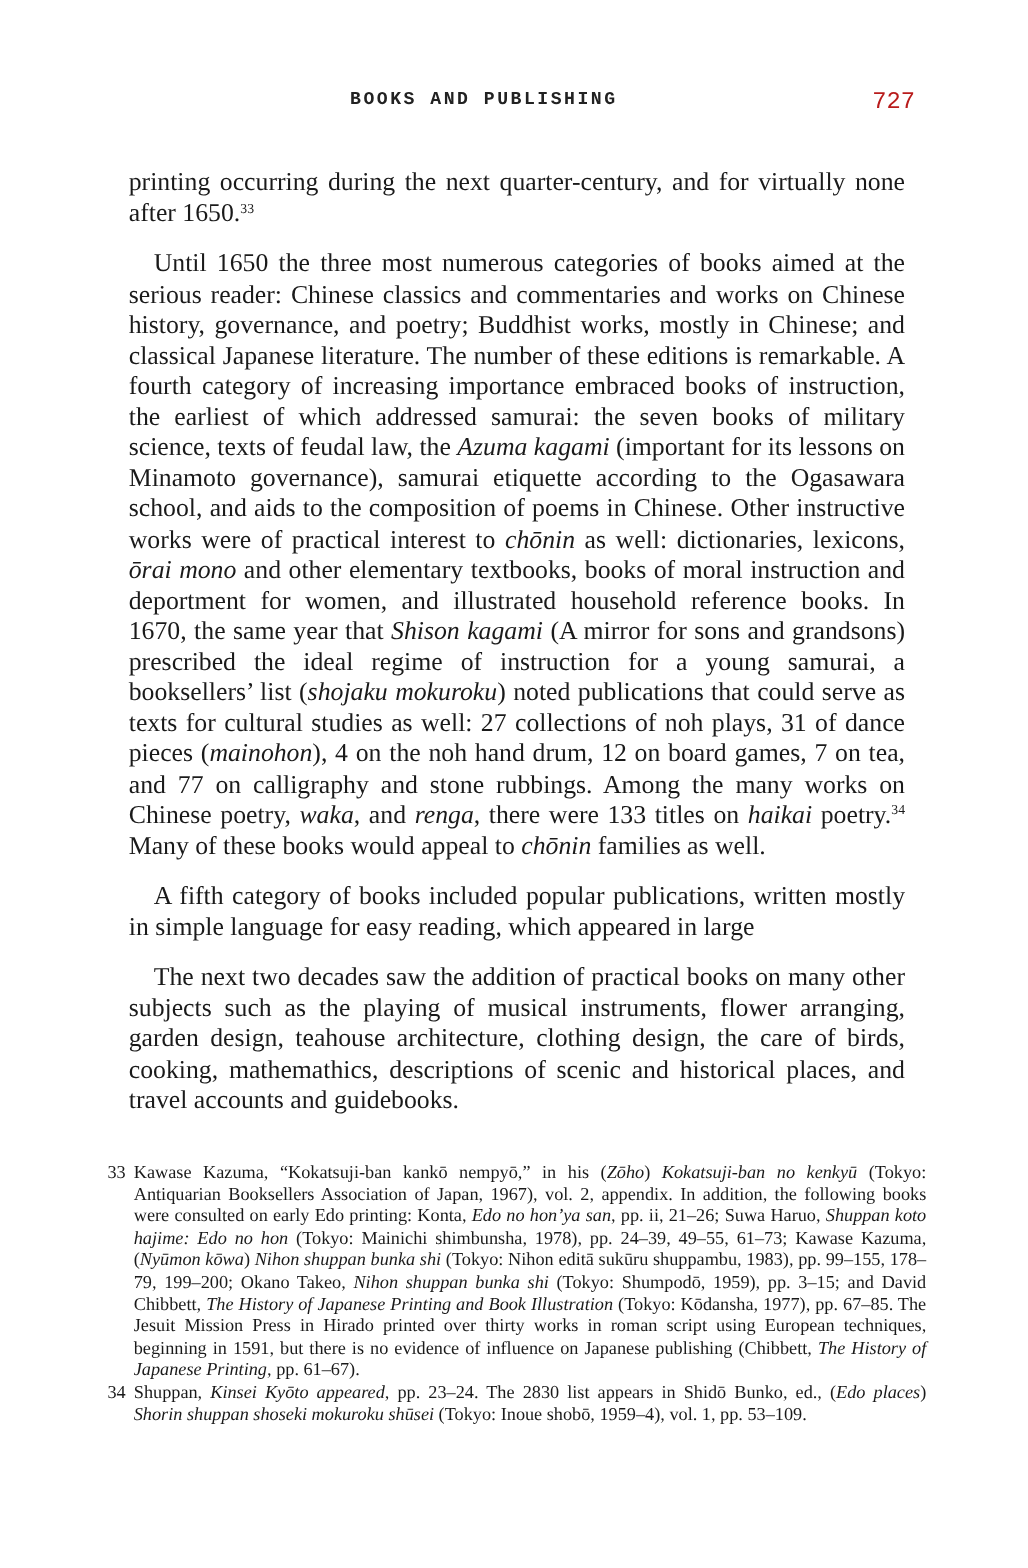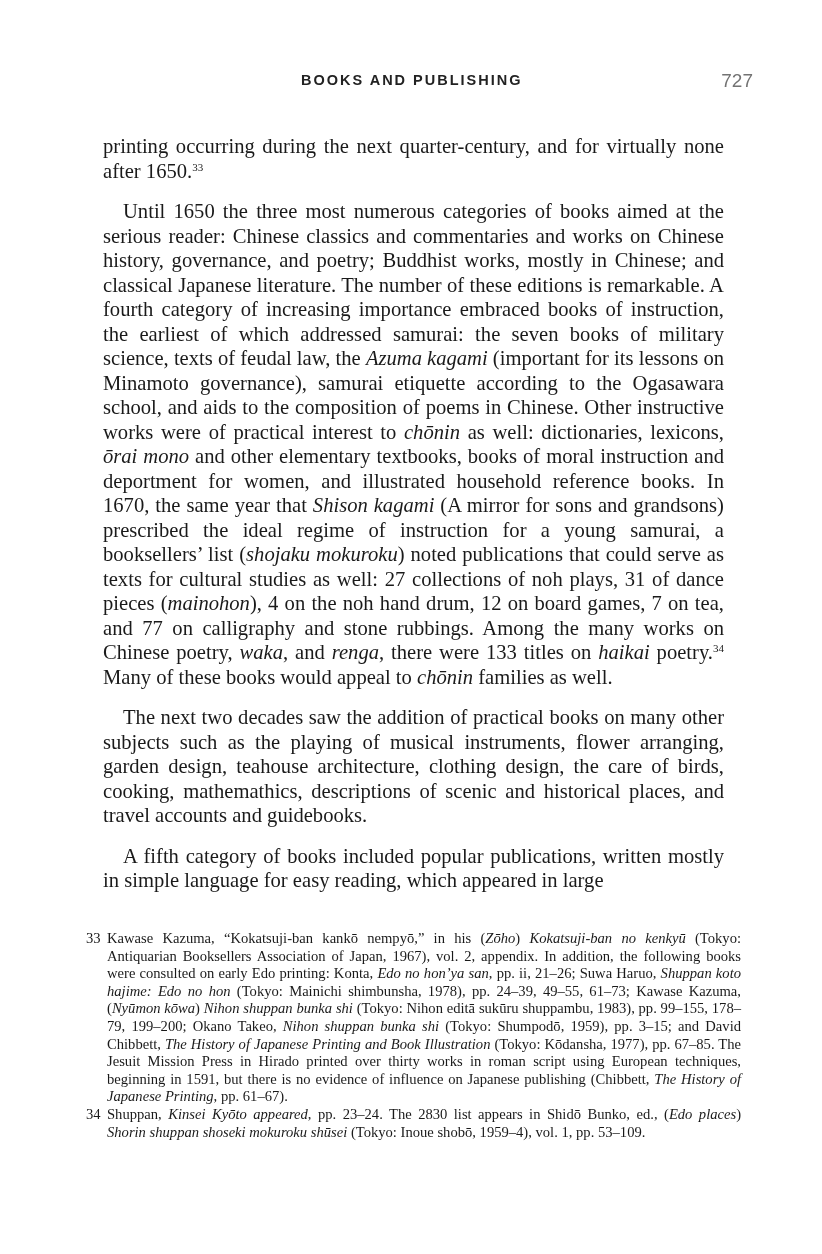--- a/index.html
+++ b/index.html
@@ -1,28 +1,28 @@
 <!DOCTYPE html>
 <html><head>
 <meta charset="utf-8">
 <style>
   html, body { margin: 0; padding: 0; background: #ffffff; }
   body { width: 822px; height: 1254px; position: relative; overflow: hidden; color: #1a1a1a; }
   .page { position: absolute; left: 0; top: 0; width: 822px; height: 1254px; }
   .running-head {
-    position: absolute; left: 301px; top: 72px; width: 452px; height: 24px;
-    font-family: Liberation Sans, sans-serif;
+    position: absolute; left: 280px; top: 72px; width: 452px; height: 24px;
+    font-family: Liberation Mono, monospace;
   }
   .running-title {
     position: absolute; left: 0; top: 0;
     font-size: 14.5px; letter-spacing: 2px; font-weight: bold; color: #222;
   }
   .page-number {
     position: absolute; right: 0; top: -2px;
-    font-size: 19px; color: #737373;
+    font-size: 19px; color: #b91c1c;
   }
   .body-text {
     position: absolute; left: 87px; top: 118px; width: 653px;
     font-family: "Liberation Serif", "DejaVu Serif", serif;
     font-size: 20.6px; line-height: 24.5px; text-align: justify;
     color: #1a1a1a;
   }
   .body-text p { margin: 16px; text-indent: 20px; }
   .body-text p.cont { text-indent: 0; }
   .body-text i { font-style: italic; }
@@ -41,21 +41,21 @@
 
 <div class="page">
   <div class="running-head">
     <span class="running-title">BOOKS AND PUBLISHING</span>
     <span class="page-number">727</span>
   </div>
 
   <div class="body-text" id="body-text">
       <p class="cont"><span>printing occurring during the next quarter-century, and for virtually none after 1650.</span><sup>33</sup></p>
       <p class=""><span>Until 1650 the three most numerous categories of books aimed at the serious reader: Chinese classics and commentaries and works on Chinese history, governance, and poetry; Buddhist works, mostly in Chinese; and classical Japanese literature. The number of these editions is remarkable. A fourth category of increasing importance embraced books of instruction, the earliest of which addressed samurai: the seven books of military science, texts of feudal law, the </span><i>Azuma kagami</i><span> (important for its lessons on Minamoto governance), samurai etiquette according to the Ogasawara school, and aids to the composition of poems in Chinese. Other instructive works were of practical interest to </span><i>chōnin</i><span> as well: dictionaries, lexicons, </span><i>ōrai mono</i><span> and other elementary textbooks, books of moral instruction and deportment for women, and illustrated household reference books. In 1670, the same year that </span><i>Shison kagami</i><span> (A mirror for sons and grandsons) prescribed the ideal regime of instruction for a young samurai, a booksellers’ list (</span><i>shojaku mokuroku</i><span>) noted publications that could serve as texts for cultural studies as well: 27 collections of noh plays, 31 of dance pieces (</span><i>mainohon</i><span>), 4 on the noh hand drum, 12 on board games, 7 on tea, and 77 on calligraphy and stone rubbings. Among the many works on Chinese poetry, </span><i>waka</i><span>, and </span><i>renga</i><span>, there were 133 titles on </span><i>haikai</i><span> poetry.</span><sup>34</sup><span> Many of these books would appeal to </span><i>chōnin</i><span> families as well.</span></p>
+      <p class=""><span>A fifth category of books included popular publications, written mostly in simple language for easy reading, which appeared in large</span></p>
       <p class=""><span>The next two decades saw the addition of practical books on many other subjects such as the playing of musical instruments, flower arranging, garden design, teahouse architecture, clothing design, the care of birds, cooking, mathemathics, descriptions of scenic and historical places, and travel accounts and guidebooks.</span></p>
-      <p class=""><span>A fifth category of books included popular publications, written mostly in simple language for easy reading, which appeared in large</span></p>
     </div>
 
   <div class="footnotes" id="footnotes">
       <div class="footnote"><span class="fn-num">33</span><span class="fn-text"><span>Kawase Kazuma, “Kokatsuji-ban kankō nempyō,” in his (</span><i>Zōho</i><span>) </span><i>Kokatsuji-ban no kenkyū</i><span> (Tokyo: Antiquarian Booksellers Association of Japan, 1967), vol. 2, appendix. In addition, the following books were consulted on early Edo printing: Konta, </span><i>Edo no hon’ya san</i><span>, pp. ii, 21–26; Suwa Haruo, </span><i>Shuppan koto hajime: Edo no hon</i><span> (Tokyo: Mainichi shimbunsha, 1978), pp. 24–39, 49–55, 61–73; Kawase Kazuma, (</span><i>Nyūmon kōwa</i><span>) </span><i>Nihon shuppan bunka shi</i><span> (Tokyo: Nihon editā sukūru shuppambu, 1983), pp. 99–155, 178–79, 199–200; Okano Takeo, </span><i>Nihon shuppan bunka shi</i><span> (Tokyo: Shumpodō, 1959), pp. 3–15; and David Chibbett, </span><i>The History of Japanese Printing and Book Illustration</i><span> (Tokyo: Kōdansha, 1977), pp. 67–85. The Jesuit Mission Press in Hirado printed over thirty works in roman script using European techniques, beginning in 1591, but there is no evidence of influence on Japanese publishing (Chibbett, </span><i>The History of Japanese Printing</i><span>, pp. 61–67).</span></span></div>
       <div class="footnote"><span class="fn-num">34</span><span class="fn-text"><span>Shuppan, </span><i>Kinsei Kyōto appeared</i><span>, pp. 23–24. The 2830 list appears in Shidō Bunko, ed., (</span><i>Edo places</i><span>) </span><i>Shorin shuppan shoseki mokuroku shūsei</i><span> (Tokyo: Inoue shobō, 1959–4), vol. 1, pp. 53–109.</span></span></div>
     </div>
 </div>
 
 </body></html>

